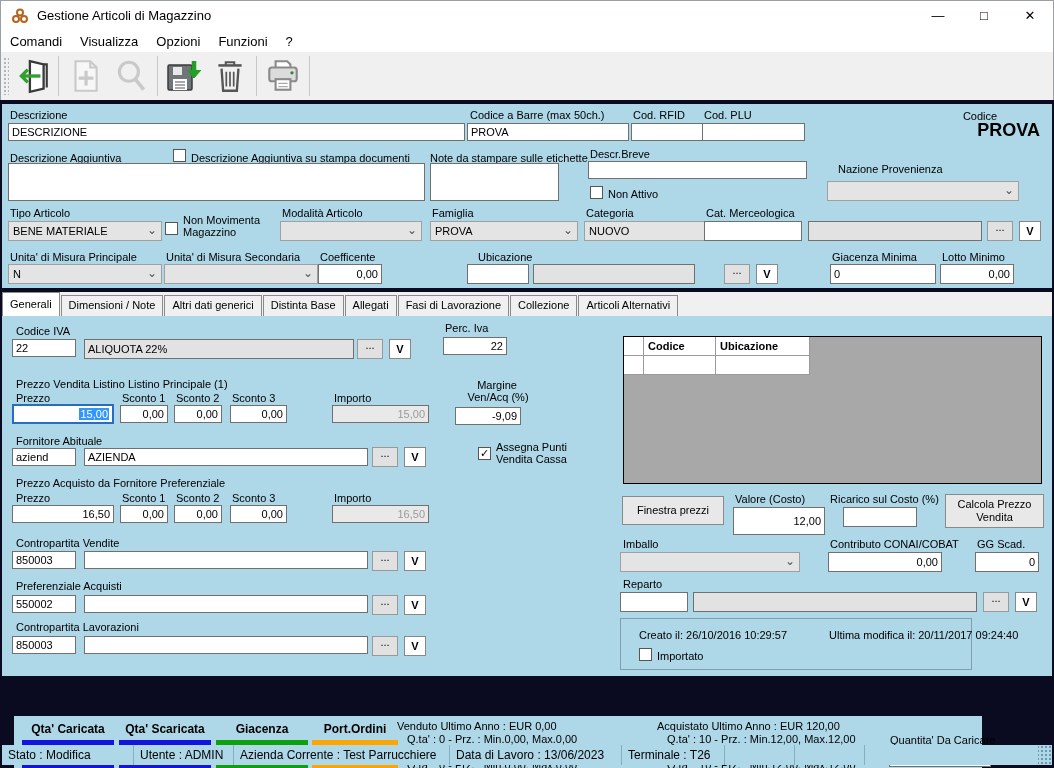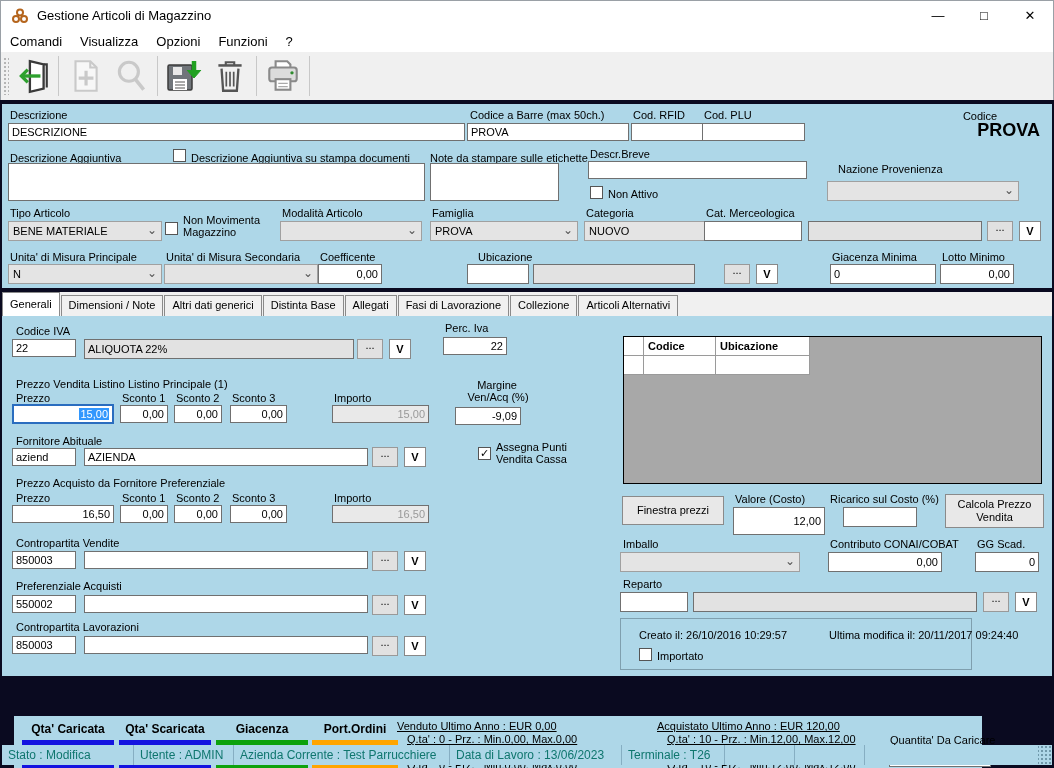--- a/index.html
+++ b/index.html
@@ -52,24 +52,24 @@
   .gcell.c1 { width:72px; }
   .gcell.c2 { width:94px; }
   .gcell.data { font-weight:normal; height:19px; }
 
   .pbtn { position:absolute; background:#e8e8e8; border:1px solid #8a8a8a; font-size:11px; color:#000; display:flex; flex-direction:column; align-items:center; justify-content:center; text-align:center; line-height:13px; }
   .groupbox { position:absolute; border:1px solid #7f9fae; }
 
   .statlbl { position:absolute; font-size:12px; font-weight:bold; text-align:center; }
   .statbox { position:absolute; height:32px; display:flex; align-items:center; justify-content:center; font-size:20px; font-weight:bold; }
   .sblock { position:absolute; font-size:11px; line-height:13px; color:#000; }
-  .sline { white-space:nowrap;text-decoration:underline; }
+  .sline { white-space:nowrap; }
   .sline.ind { padding-left:10px; }
 
-  .sb-cell { font-size:12px; color:#0f766e; padding:3px 0 0 6px; border-right:1px solid #86aec2; height:100%; white-space:nowrap; overflow:hidden; }
+  .sb-cell { font-size:12px; color:#000000; padding:3px 0 0 6px; border-right:1px solid #86aec2; height:100%; white-space:nowrap; overflow:hidden; }
   .sb-grip { margin-left:auto; width:14px; height:100%; background-image:radial-gradient(#6f98aa 1px, transparent 1px); background-size:4px 4px; background-position:bottom right; }
 </style>
 </head>
 <body>
 
 <div class="abs titlebar">
   <svg class="title-icon" viewBox="0 0 18 18">
     <circle cx="9" cy="5.5" r="3" fill="none" stroke="#b5651d" stroke-width="2"></circle>
     <circle cx="5" cy="12" r="3" fill="none" stroke="#b5651d" stroke-width="2"></circle>
     <circle cx="13" cy="12" r="3" fill="none" stroke="#b5651d" stroke-width="2"></circle>

